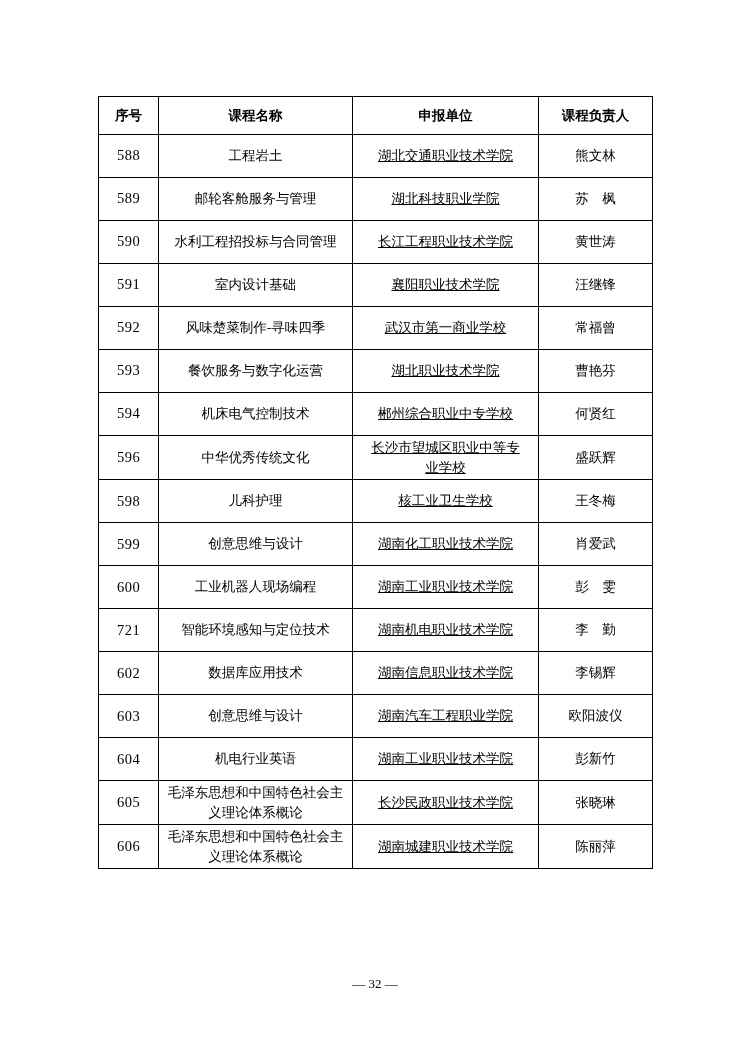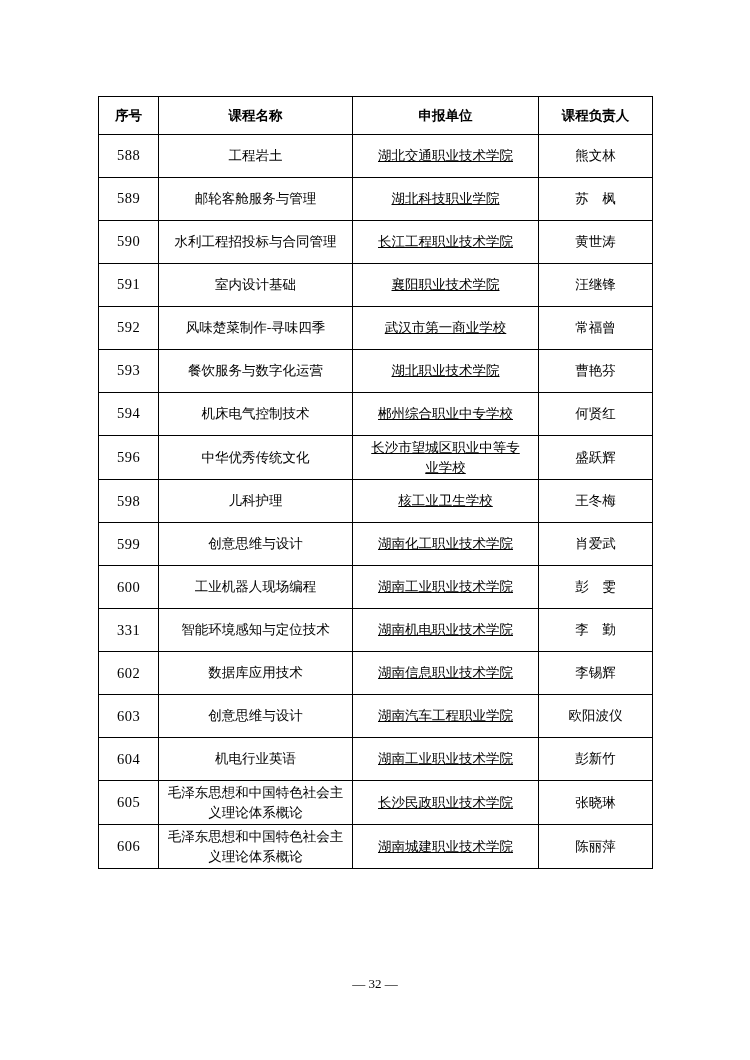--- a/index.html
+++ b/index.html
@@ -147,21 +147,21 @@
           <td class="cell-unit">湖南化工职业技术学院</td>
           <td class="cell-leader">肖爱武</td>
         </tr>
         <tr>
           <td class="cell-no">600</td>
           <td class="cell-course">工业机器人现场编程</td>
           <td class="cell-unit">湖南工业职业技术学院</td>
           <td class="cell-leader">彭　雯</td>
         </tr>
         <tr>
-          <td class="cell-no">331</td>
+          <td class="cell-no">721</td>
           <td class="cell-course">智能环境感知与定位技术</td>
           <td class="cell-unit">湖南机电职业技术学院</td>
           <td class="cell-leader">李　勤</td>
         </tr>
         <tr>
           <td class="cell-no">602</td>
           <td class="cell-course">数据库应用技术</td>
           <td class="cell-unit">湖南信息职业技术学院</td>
           <td class="cell-leader">李锡辉</td>
         </tr>

